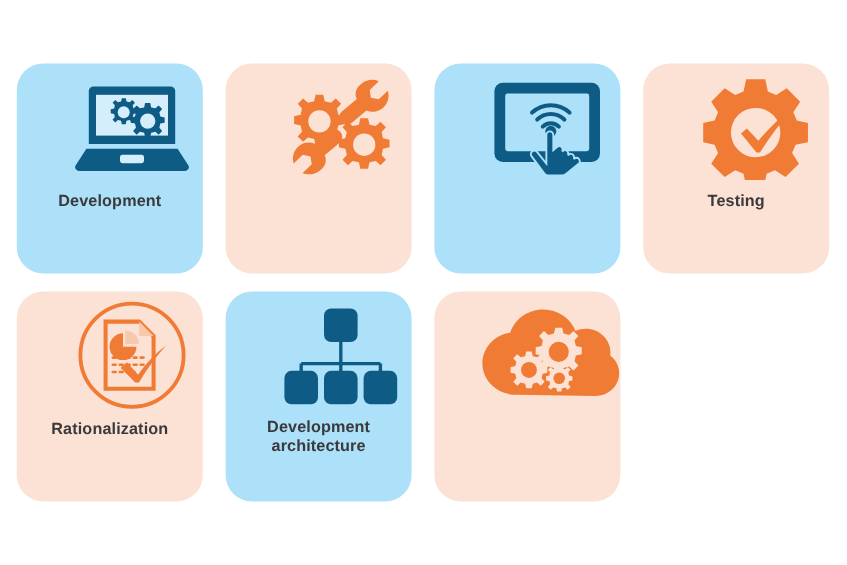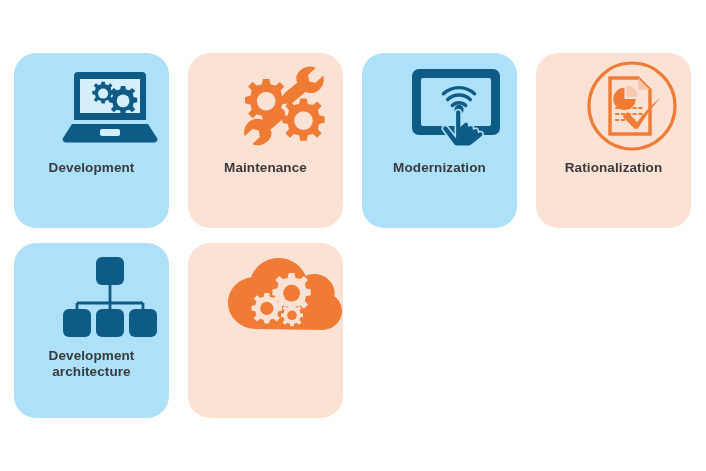--- a/index.html
+++ b/index.html
@@ -104,44 +104,54 @@
             <path d="M28.4 79.2c-4 3.3-9.6 4-14.2 1.9l7.6-7.2-1-6.5-6.5-1.4-7.6 7.2c-1.5-4.8-.2-10.2 3.5-13.8 3.9-3.8 9.6-4.7 14.3-2.6l12.1-10.3a6.3 6.3 0 0 1 9 .3 6.3 6.3 0 0 1-.4 8.9L32.6 66.4c1.9 4.2 1.1 9.2-4.2 12.8z"></path>
 
             <path d="M18.6 22.6l5.2-1.2 1.2-5.4h6.4l1.2 5.4 5.2 1.2 4-3.6 4.5 4.5-3.6 4 1.2 5.2 5.4 1.2v6.4l-5.4 1.2-1.2 5.2 3.6 4-4.5 4.5-4-3.6-5.2 1.2-1.2 5.4h-6.4l-1.2-5.4-5.2-1.2-4 3.6-4.5-4.5 3.6-4-1.2-5.2-5.4-1.2v-6.4l5.4-1.2 1.2-5.2-3.6-4 4.5-4.5z"></path>
             <circle cx="28.2" cy="38.1" r="9.3" fill="#FBE2D5"></circle>
 
             <path d="M55.9 42.1l5.2-1.2 1.2-5.4h6.4l1.2 5.4 5.2 1.2 4-3.6 4.5 4.5-3.6 4 1.2 5.2 5.4 1.2v6.4l-5.4 1.2-1.2 5.2 3.6 4-4.5 4.5-4-3.6-5.2 1.2-1.2 5.4h-6.4l-1.2-5.4-5.2-1.2-4 3.6-4.5-4.5 3.6-4-1.2-5.2-5.4-1.2v-6.4l5.4-1.2 1.2-5.2-3.6-4 4.5-4.5z"></path>
             <circle cx="65.5" cy="57.6" r="9.3" fill="#FBE2D5"></circle>
           </g>
         </svg>
       </div>
-      <div class="card-label">Maintenance</div>
     </div>
 
     <div class="card blue">
       <div class="icon-wrap">
         <svg width="100" height="82" viewBox="0 0 100 82" aria-hidden="true">
           <g>
             <rect x="4" y="4" width="88" height="66" rx="7" fill="#0E5C85"></rect>
             <rect x="13" y="13" width="70" height="48" rx="2" fill="#ADE0F9"></rect>
 
             <g fill="none" stroke="#0E5C85" stroke-width="3.4" stroke-linecap="round">
               <path d="M44.3 40.5a9.6 9.6 0 0 1 13.4 0"></path>
               <path d="M39.7 34.6a16.3 16.3 0 0 1 22.6 0"></path>
               <path d="M35.4 28.8a22.9 22.9 0 0 1 31.2 0"></path>
             </g>
             <circle cx="51" cy="44.4" r="4.6" fill="#0E5C85"></circle>
 
             <path d="M50.2 44.5c1.6 0 2.9 1.3 2.9 2.9v12.8l3.1-2.6c1.2-1 3-.9 4 .3.9 1 .9 2.4.2 3.4l.5-.4c1.2-1 3-.9 4 .3.8.9.9 2.2.3 3.2l.6-.5c1.2-1 3-.9 4 .3.8 1 .9 2.3.3 3.3l.4-.3c1.2-1 3-.9 4 .3 1 1.2.9 3-.3 4L63.7 80c-1 .9-2.3 1.3-3.6 1.3H49c-1.3 0-2.5-.6-3.3-1.6L35 65.3c-1-1.3-.8-3.1.5-4.1 1.2-1 3-.8 4 .4l7.8 9.7V47.4c0-1.6 1.3-2.9 2.9-2.9z" fill="#0E5C85" stroke="#ADE0F9" stroke-width="1.6"></path>
           </g>
         </svg>
       </div>
-      <div class="card-label">Modernization</div>
-    </div>
-
+    </div>
+
+    <div class="card peach">
+      <div class="icon-wrap">
+        <svg width="92" height="88" viewBox="0 0 92 88" aria-hidden="true">
+          <g fill="#F07B35">
+            <path d="M35.8 4h15.9l2.2 10.3 6.9 2.9 8.8-5.7 11.2 11.2-5.7 8.8 2.9 6.9L87.3 40.6v15.9l-10.3 2.2-2.9 6.9 5.7 8.8-11.2 11.2-8.8-5.7-6.9 2.9-2.2 10.3H35.8l-2.2-10.3-6.9-2.9-8.8 5.7L6.7 74.4l5.7-8.8-2.9-6.9L-.8 56.5V40.6l10.3-2.2 2.9-6.9-5.7-8.8L17.9 11.5l8.8 5.7 6.9-2.9z"></path>
+            <circle cx="43.7" cy="48.5" r="20.6" fill="#FBE2D5"></circle>
+            <path d="M31.5 49.3l4.9-4.3 9.6 10.3C54 45.6 63.6 36.2 75.4 28.1 64.9 39.7 55.5 52 47.3 65.1h-2.9z"></path>
+          </g>
+        </svg>
+      </div>
+      <div class="card-label">Testing</div>
+    </div>
 
     <div class="card peach">
       <div class="icon-wrap">
         <svg width="96" height="94" viewBox="0 0 96 94" aria-hidden="true">
           <circle cx="48" cy="47" r="43" fill="none" stroke="#F07B35" stroke-width="3.2"></circle>
           <g>
             <path d="M26 19h28l12 12v44H26z" fill="none" stroke="#F07B35" stroke-width="3.4"></path>
             <path d="M54 19l12 12H54z" fill="#F8C8AC"></path>
             <path d="M42.5 26.5v11.2h11.2a11.2 11.2 0 0 0-11.2-11.2z" fill="#F8C8AC"></path>
             <path d="M40.5 28.7a11.2 11.2 0 1 0 11.2 11.2H40.5z" fill="#F07B35"></path>

